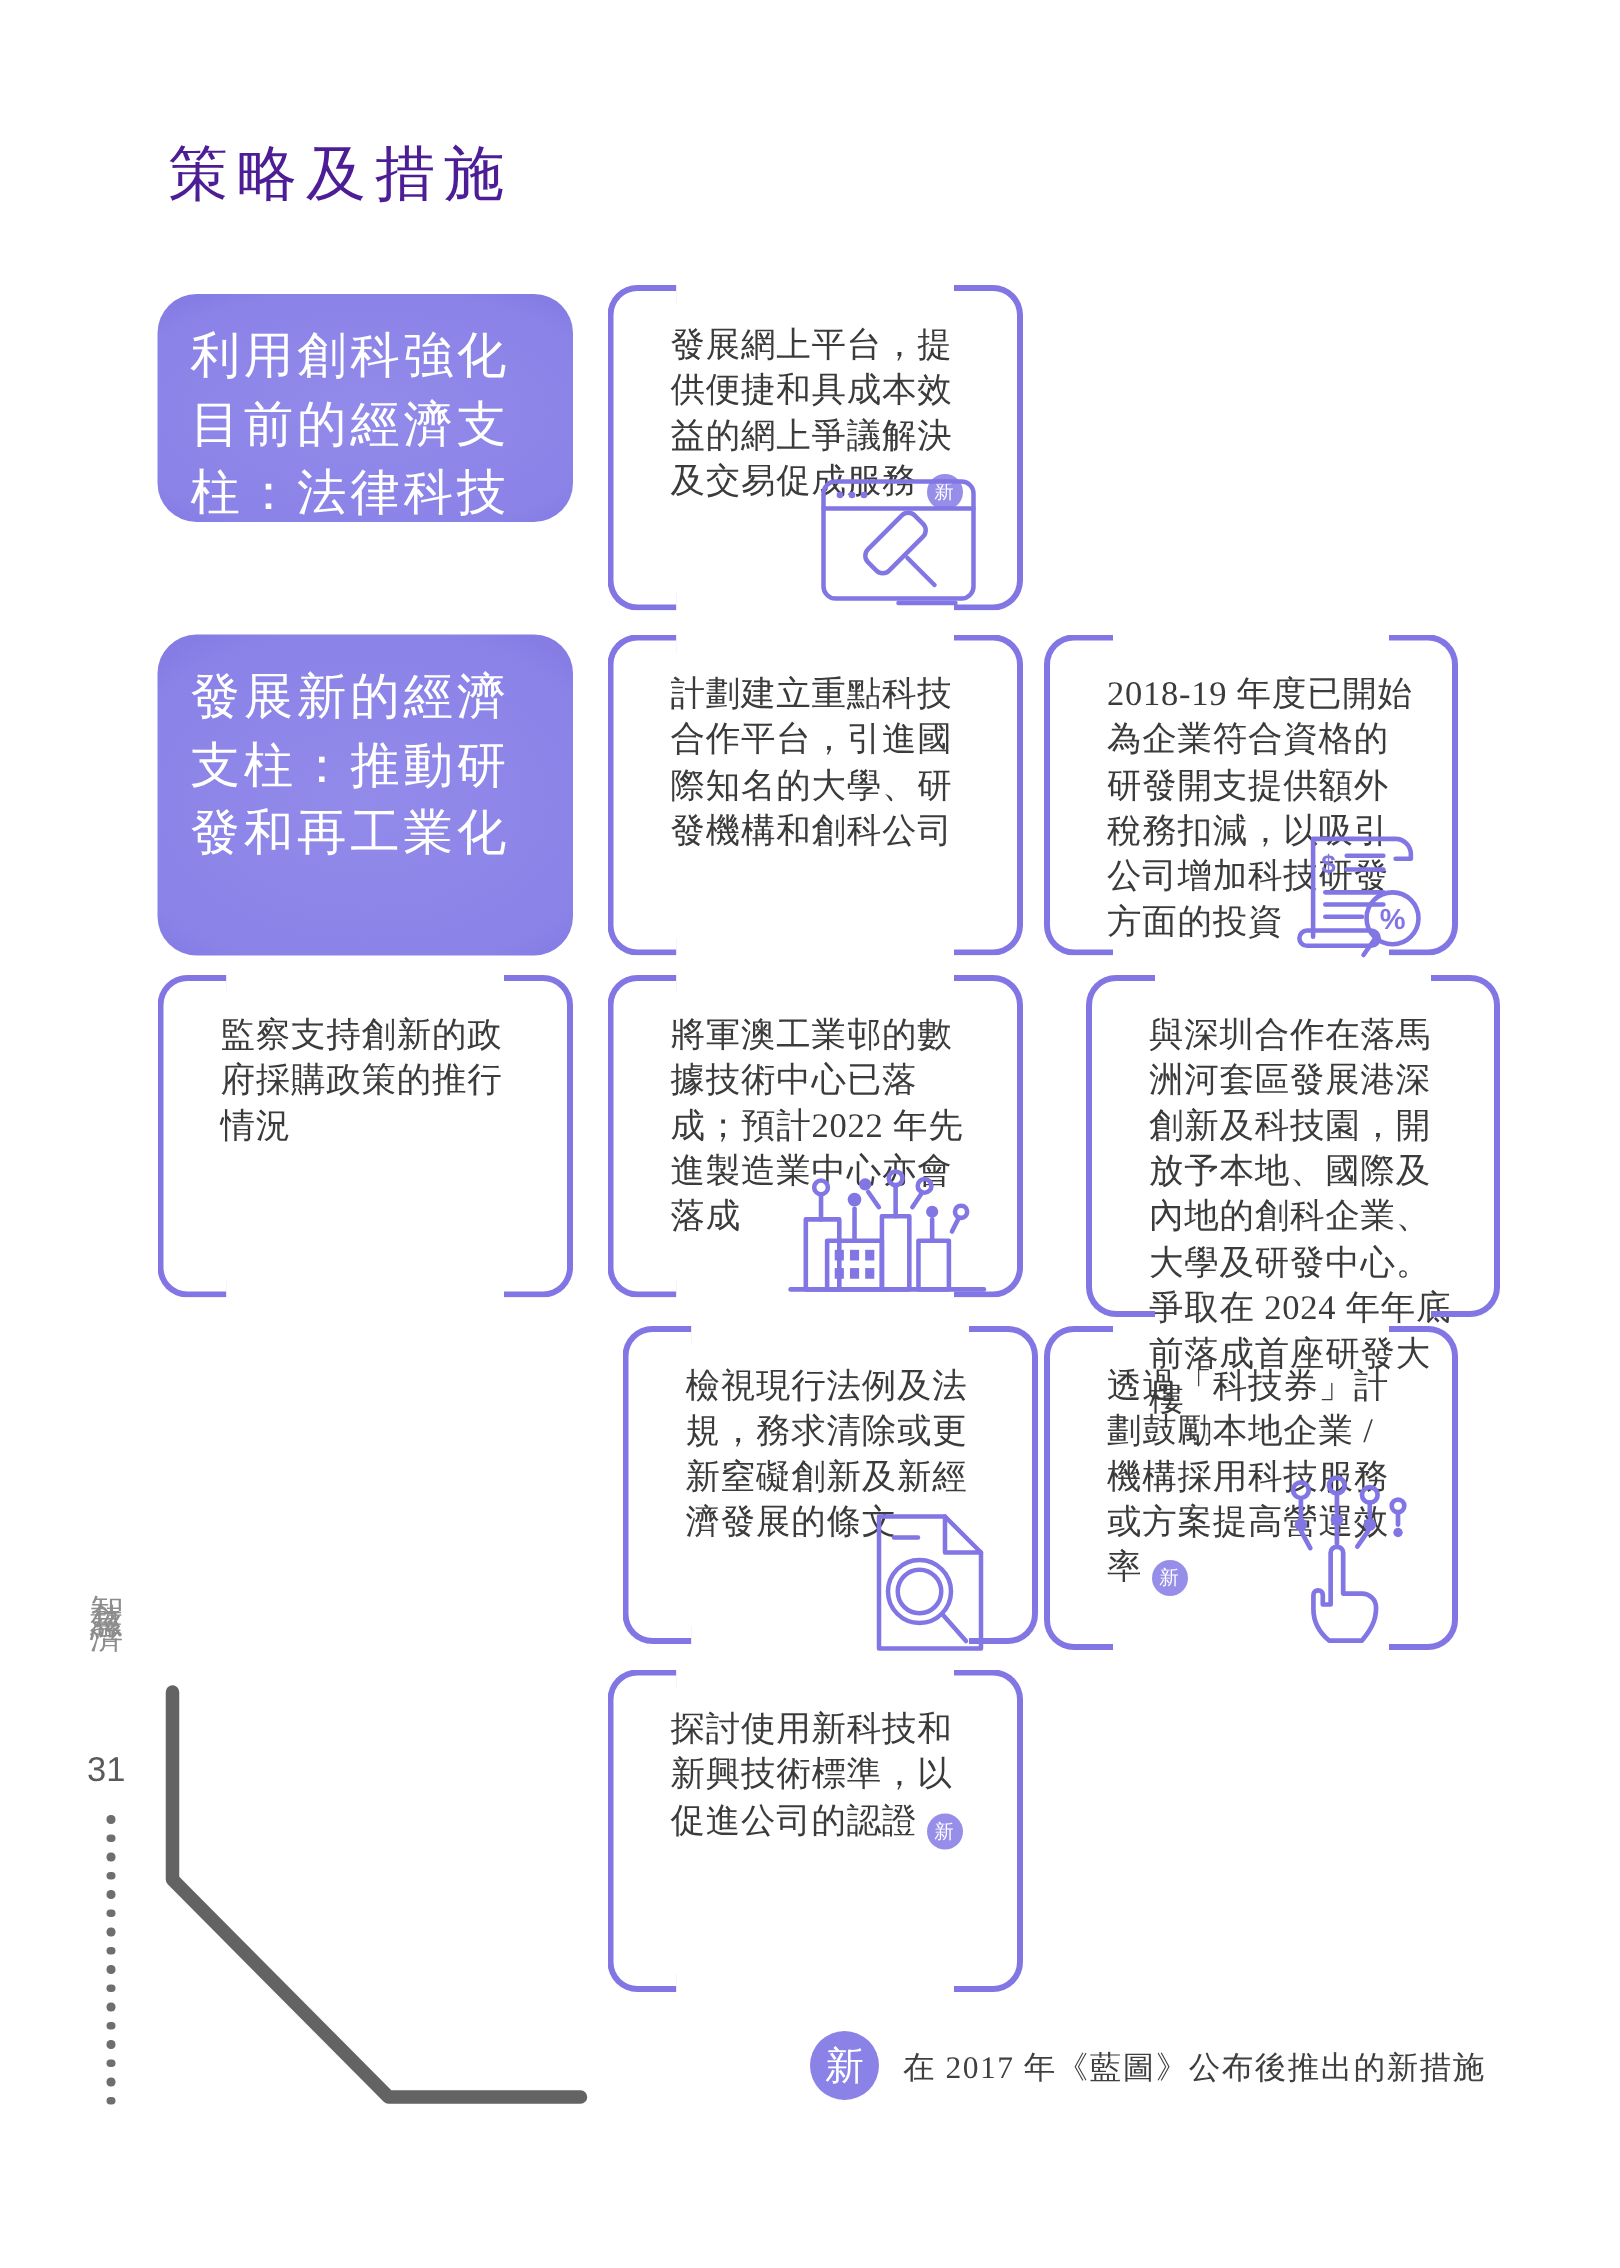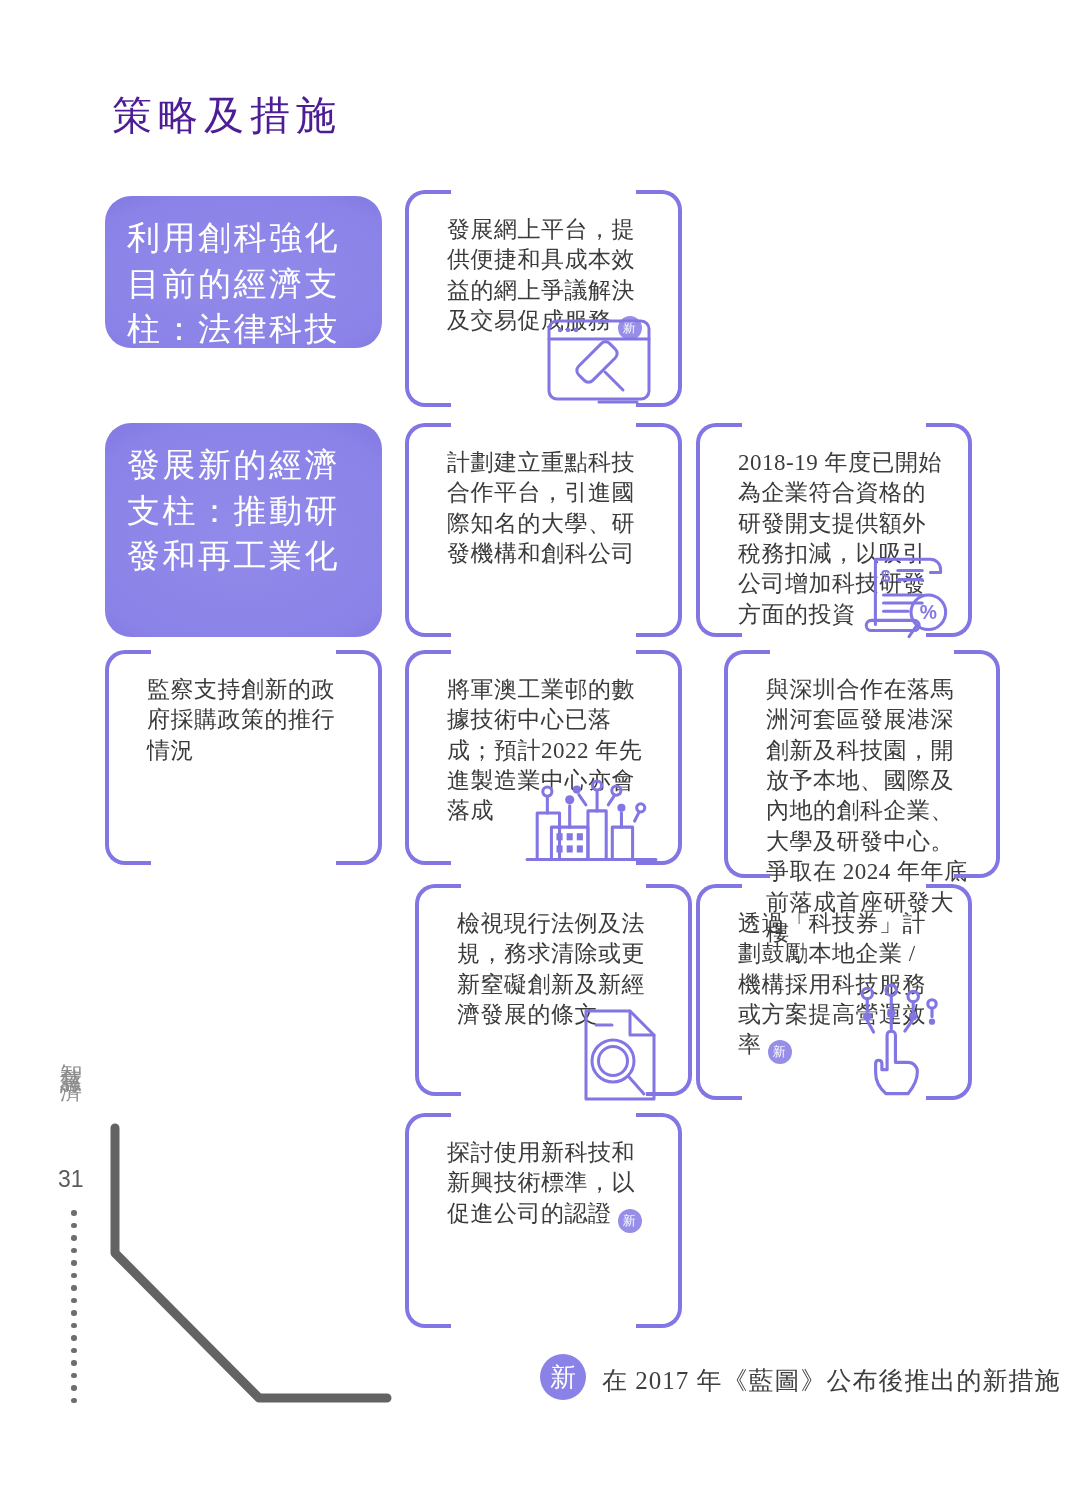--- a/index.html
+++ b/index.html
@@ -55,21 +55,21 @@
   .dots{position:absolute;left:71px;top:1210px;display:flex;flex-direction:column;gap:7px;}
   .dots span{width:5.5px;height:5.5px;border-radius:50%;background:#6e6e6e;}
   
   .connector{position:absolute;left:0;top:0;pointer-events:none;}
   
   .legend-badge{
     position:absolute;left:540px;top:1354px;width:46px;height:46px;border-radius:50%;
     background:#8a82e7;color:#ffffff;font-size:26px;line-height:46px;text-align:center;
     font-family:"Liberation Sans","DejaVu Sans",sans-serif;
   }
-  .legend-text{position:absolute;left:602px;top:1364px;font-size:25px;color:#3f3f3f;letter-spacing:1px;}
+  .legend-text{position:absolute;left:602px;top:1364px;font-size:21px;color:#3f3f3f;letter-spacing:1px;}
 </style>
 </head>
 <body>
 
 <div class="page">
 
   <h1 class="title">策略及措施</h1>
 
   <div class="side-vert">智慧經濟</div>
   <div class="page-num">31</div>

